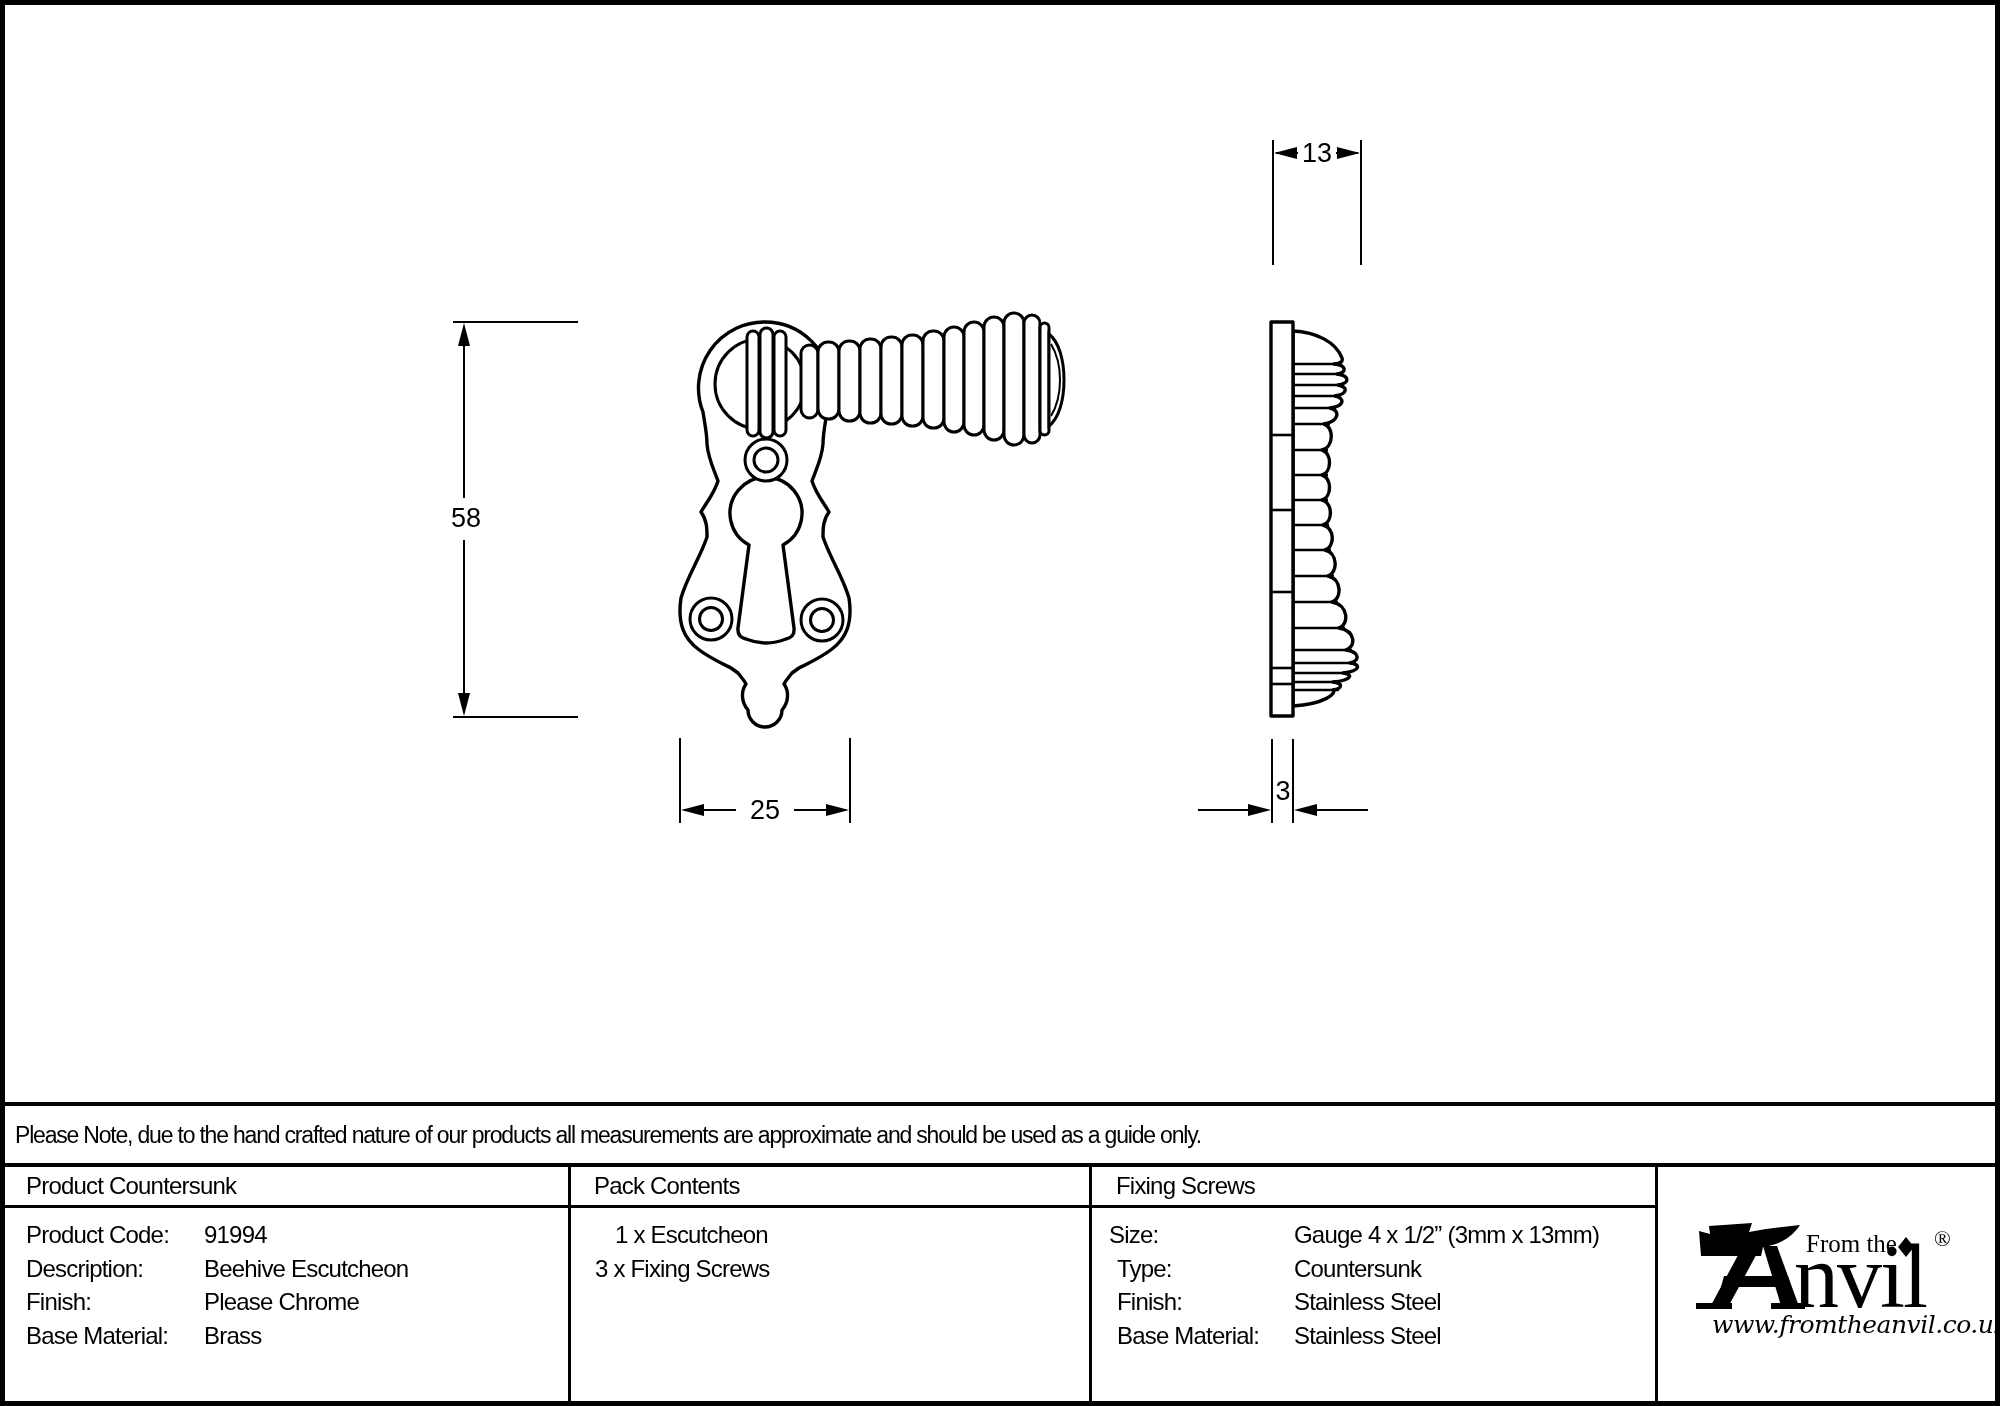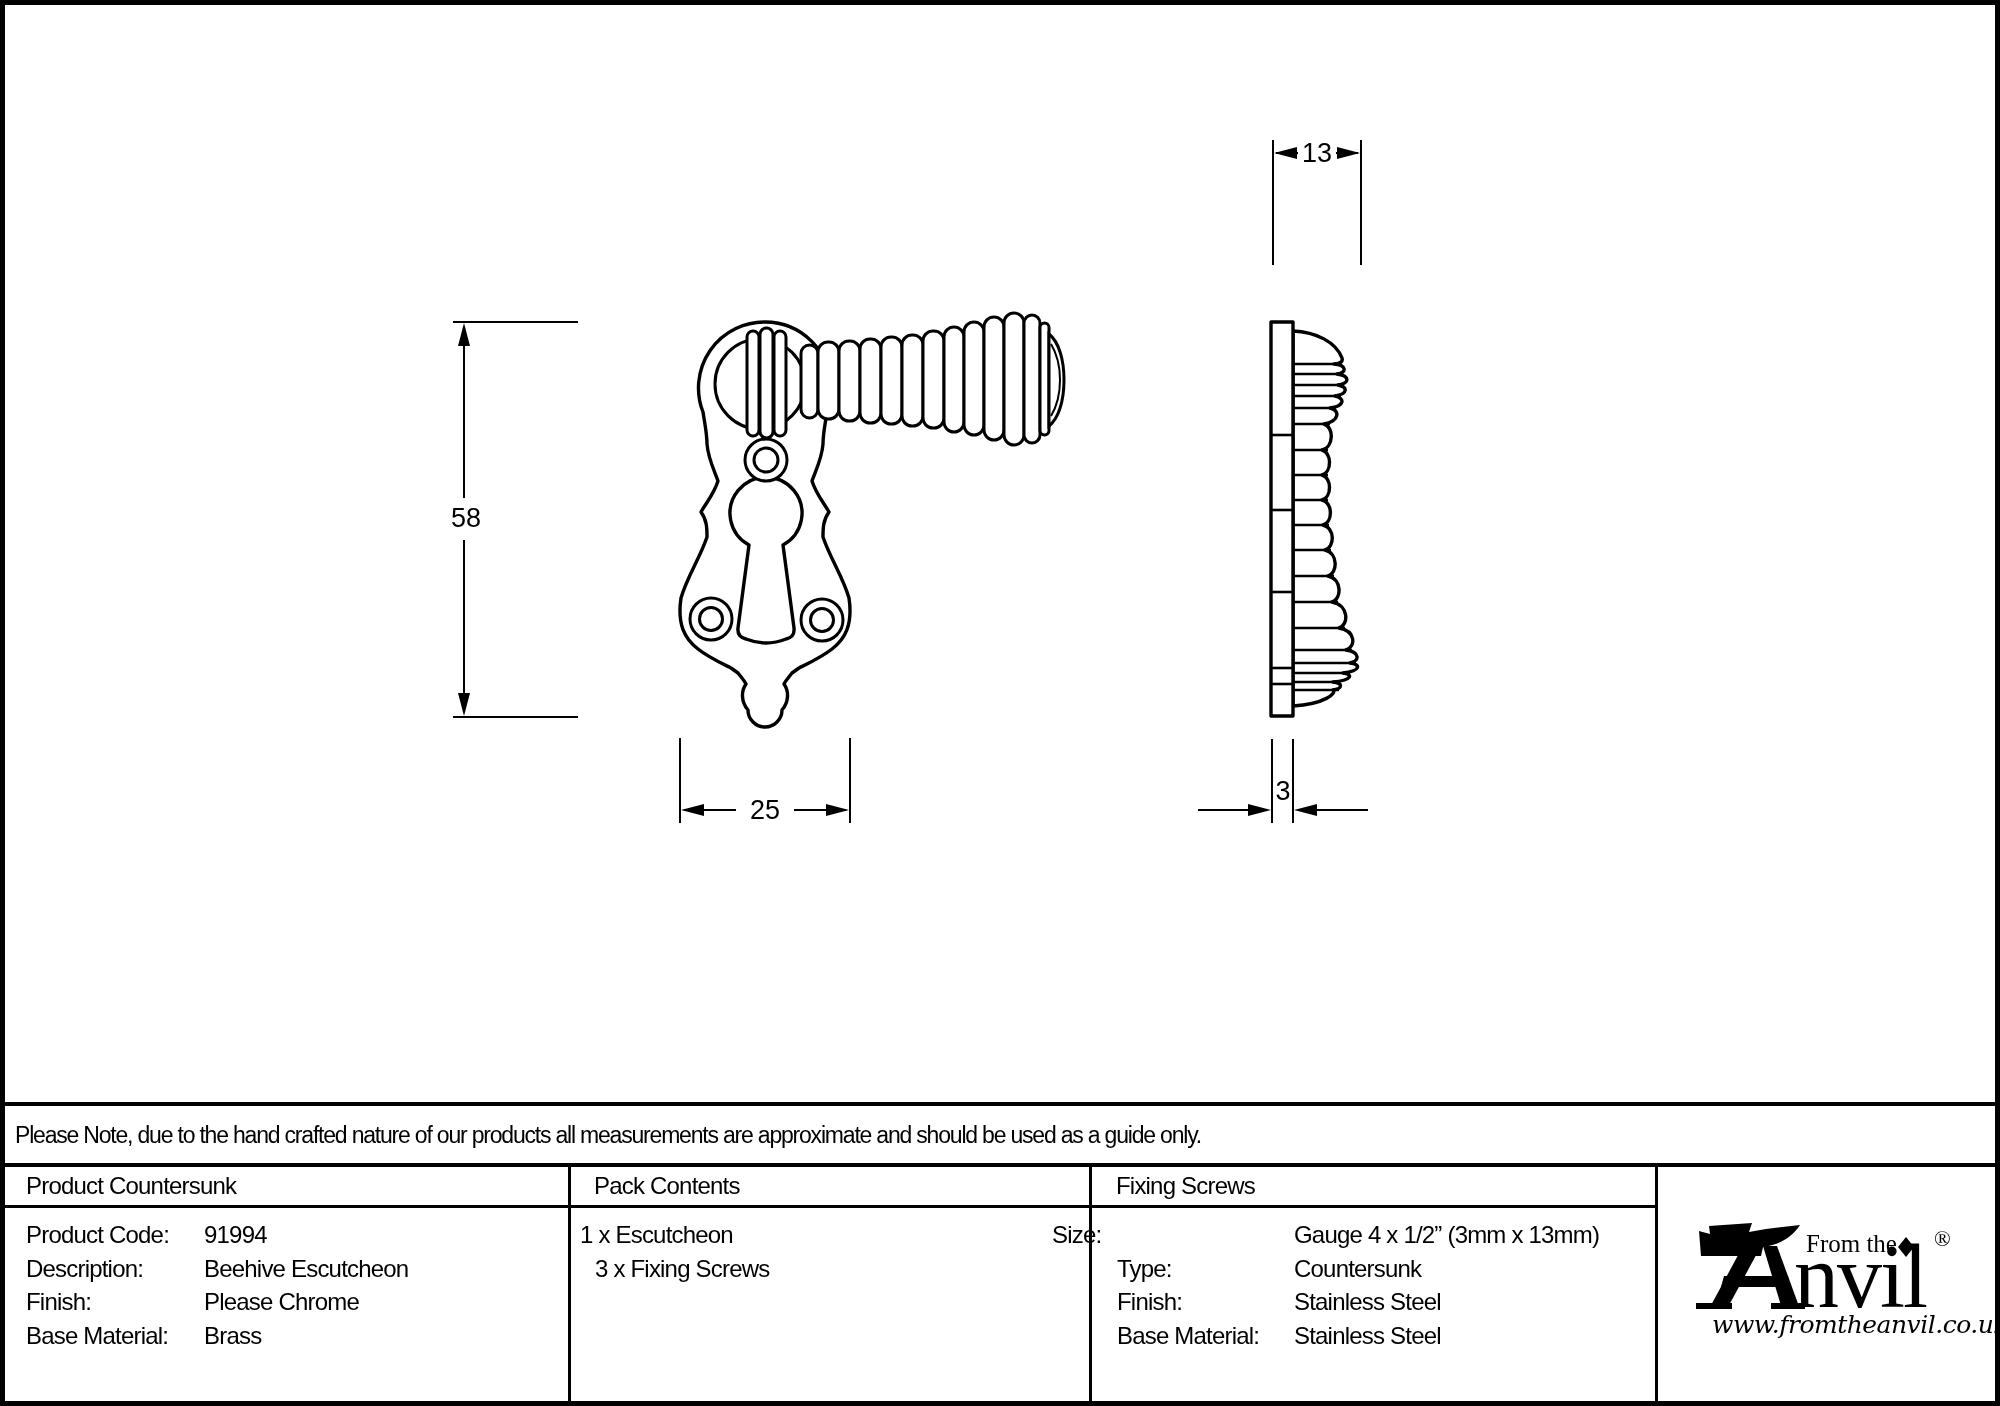--- a/index.html
+++ b/index.html
@@ -224,23 +224,23 @@
 
 <div class="abs txt" style="left:26px;top:1221px;">Product Code:</div>
 <div class="abs txt" style="left:204px;top:1221px;">91994</div>
 <div class="abs txt" style="left:26px;top:1255px;">Description:</div>
 <div class="abs txt" style="left:204px;top:1255px;">Beehive Escutcheon</div>
 <div class="abs txt" style="left:26px;top:1288px;">Finish:</div>
 <div class="abs txt" style="left:204px;top:1288px;">Please Chrome</div>
 <div class="abs txt" style="left:26px;top:1322px;">Base Material:</div>
 <div class="abs txt" style="left:204px;top:1322px;">Brass</div>
 
-<div class="abs txt" style="left:580px;top:1221px;text-align:right;">1 x Escutcheon</div>
+<div class="abs txt" style="left:615px;top:1221px;text-align:right;">1 x Escutcheon</div>
 <div class="abs txt" style="left:595px;top:1255px;text-align:center;">3 x Fixing Screws</div>
 
-<div class="abs txt" style="left:1052px;top:1221px;">Size:</div>
+<div class="abs txt" style="left:1109px;top:1221px;">Size:</div>
 <div class="abs txt" style="left:1294px;top:1221px;">Gauge 4 x 1/2” (3mm x 13mm)</div>
 <div class="abs txt" style="left:1117px;top:1255px;text-align:center;">Type:</div>
 <div class="abs txt" style="left:1294px;top:1255px;">Countersunk</div>
 <div class="abs txt" style="left:1117px;top:1288px;">Finish:</div>
 <div class="abs txt" style="left:1294px;top:1288px;">Stainless Steel</div>
 <div class="abs txt" style="left:1117px;top:1322px;">Base Material:</div>
 <div class="abs txt" style="left:1294px;top:1322px;">Stainless Steel</div>
 
 </body></html>

